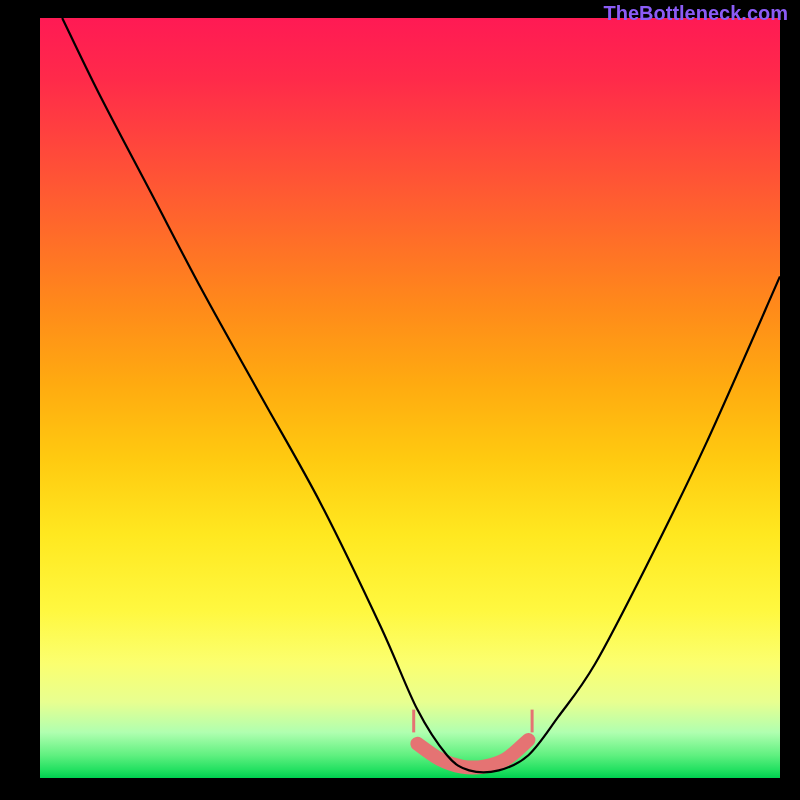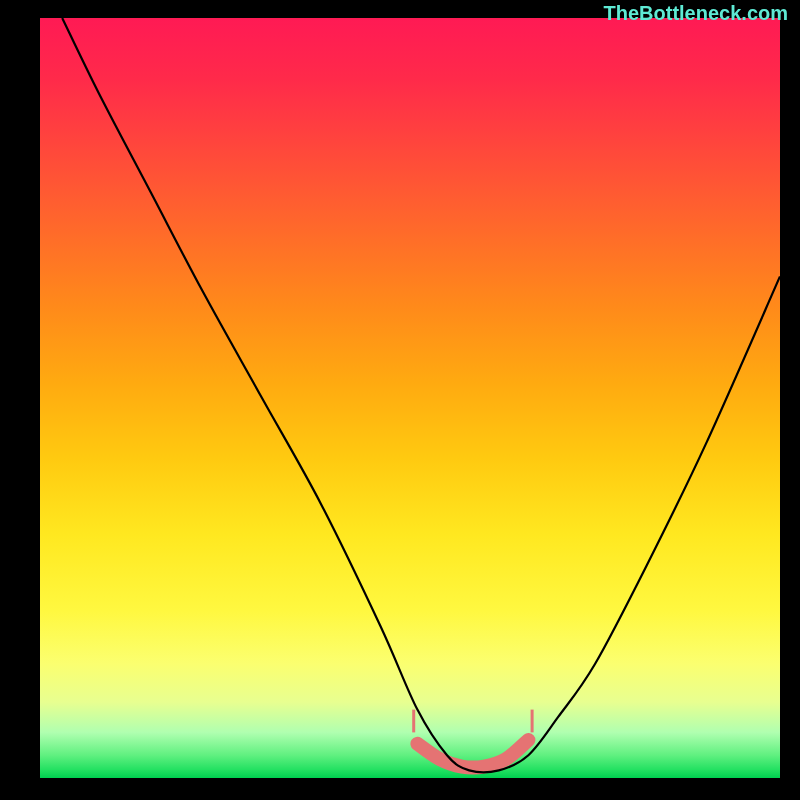--- a/index.html
+++ b/index.html
@@ -38,21 +38,21 @@
       #b0ffb0 94%,
       #60f080 97%,
       #20e060 99%,
       #00d050 100%
     );
   }
   .watermark {
     position: absolute;
     top: 2px;
     right: 12px;
-    color: #5eead4;
+    color: #8b5cf6;
     font-size: 20px;
     font-weight: bold;
     z-index: 10;
   }
   svg.curve {
     position: absolute;
     left: 0;
     top: 0;
     width: 740px;
     height: 760px;

